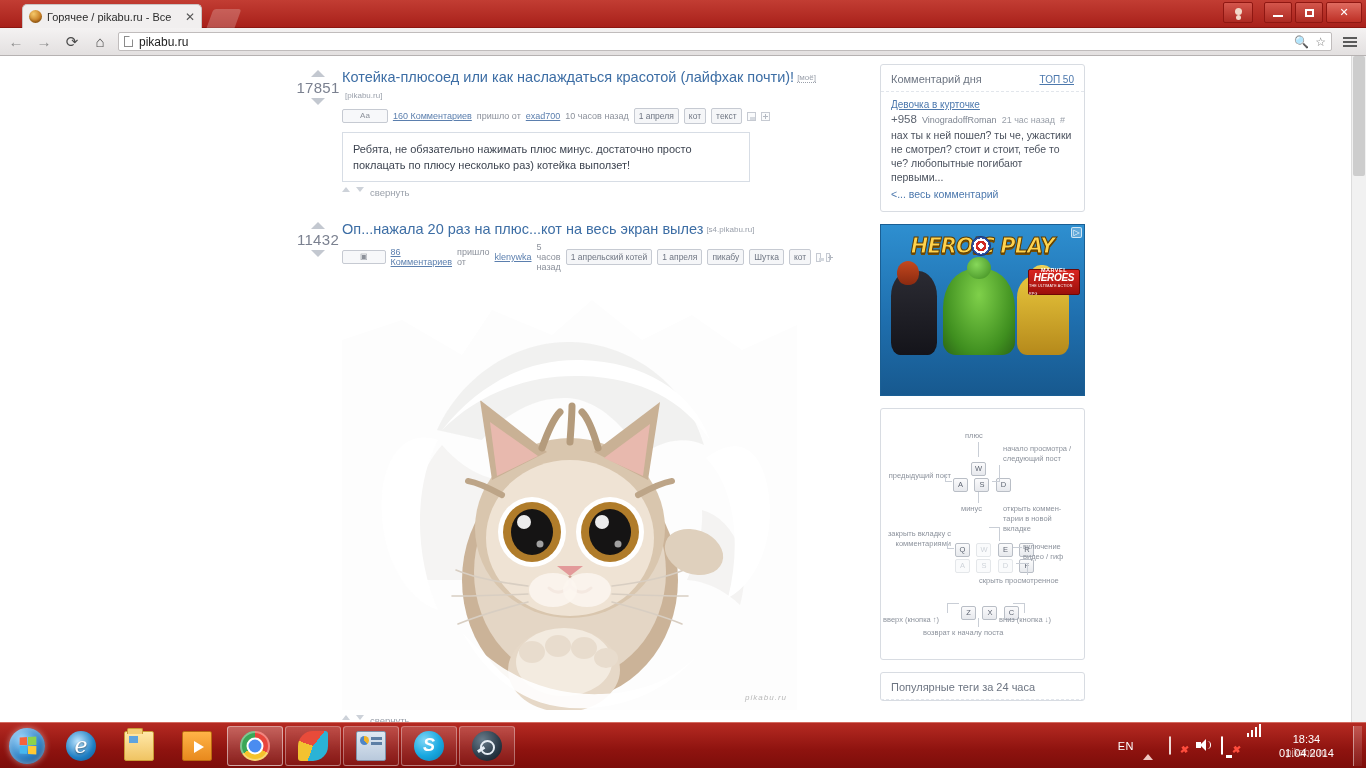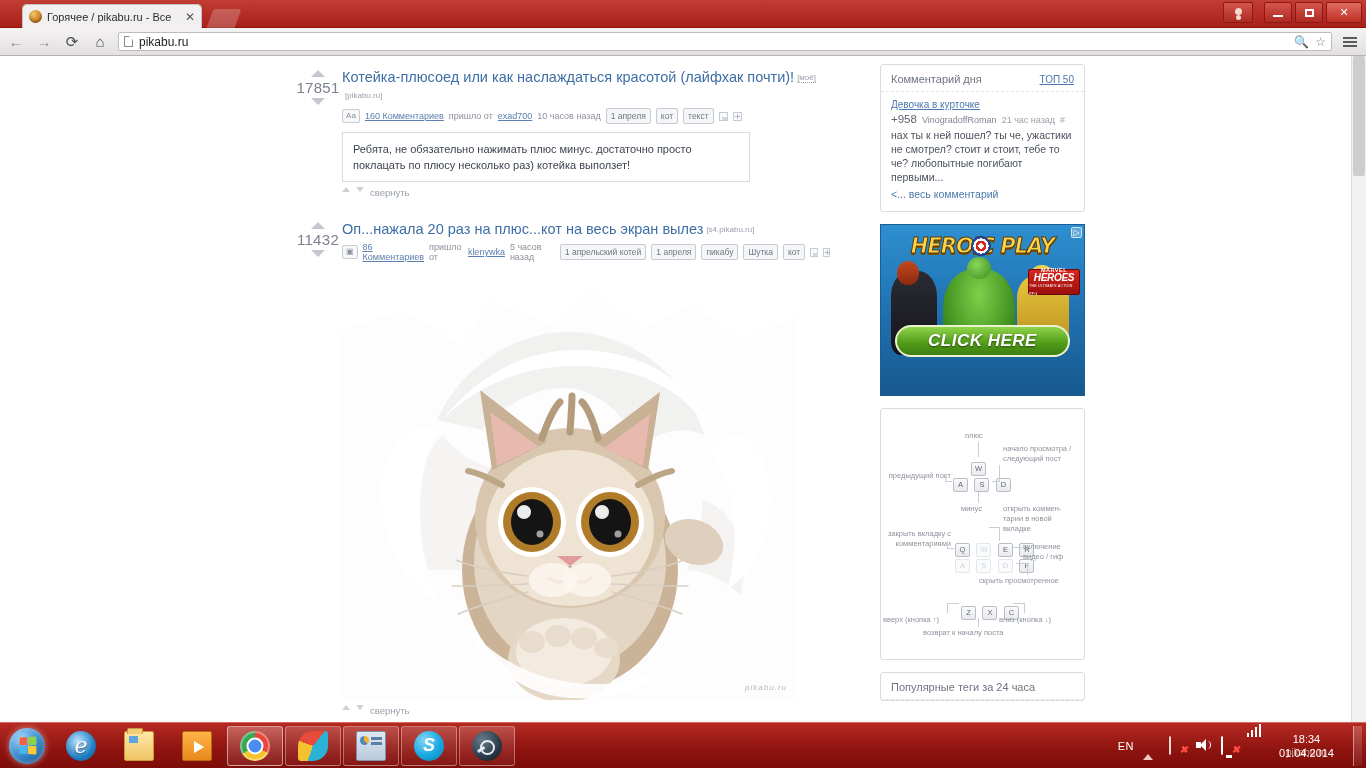--- a/index.html
+++ b/index.html
@@ -113,21 +113,21 @@
     font-size:8px; color:#9aa0ab; vertical-align:2px; margin-left:3px;
     white-space:nowrap;
   }
   .badge-my{ border-bottom:1px dotted #9aa0ab; }
   .meta{
     margin-top:4px; font-size:9px; color:#8c919b;
     display:flex; align-items:center; gap:5px; flex-wrap:nowrap;
   }
   .mini-box{
     border:1px solid #c6cad2; background:#f7f8fa; color:#8b9099;
-    font-size:8px; padding:1px 3px; border-radius:2px; line-height:10px;
+    font-size:8px; padding:1px 17px; border-radius:2px; line-height:10px;
     white-space:nowrap;
   }
   .meta a{ color:#5b7fae; text-decoration:underline; cursor:pointer; }
   .tagpill{
     border:1px solid #c6cad2; background:#f5f6f8; color:#6f7683;
     font-size:8.5px; padding:2px 4px; border-radius:2px; line-height:10px;
     white-space:nowrap; cursor:pointer;
   }
   .icon-sq{
     width:9px;height:9px;border:1px solid #c6cad2;background:#fafbfc;
@@ -616,21 +616,20 @@
         <div class="ad-figures">
           <div class="fig widow"></div>
           <div class="fig hulk"></div>
           <div class="fig wolverine"></div>
         </div>
         <div class="marvel-badge">
           <span class="m1">MARVEL</span>
           <span class="m2">HEROES</span>
           <span class="m3">THE ULTIMATE ACTION RPG</span>
         </div>
-        <div class="ad-cta">CLICK HERE</div>
       </div>
 
       <div class="panel">
         <div class="kbd-wrap">
 
           <div class="kbd-label" style="left:84px; top:22px;">плюс</div>
           <div class="kbd-line" style="left:97px; top:33px; width:1px; height:15px;"></div>
 
           <div style="position:absolute; left:89px; top:50px;">
             <span class="kbd-key">W</span>

